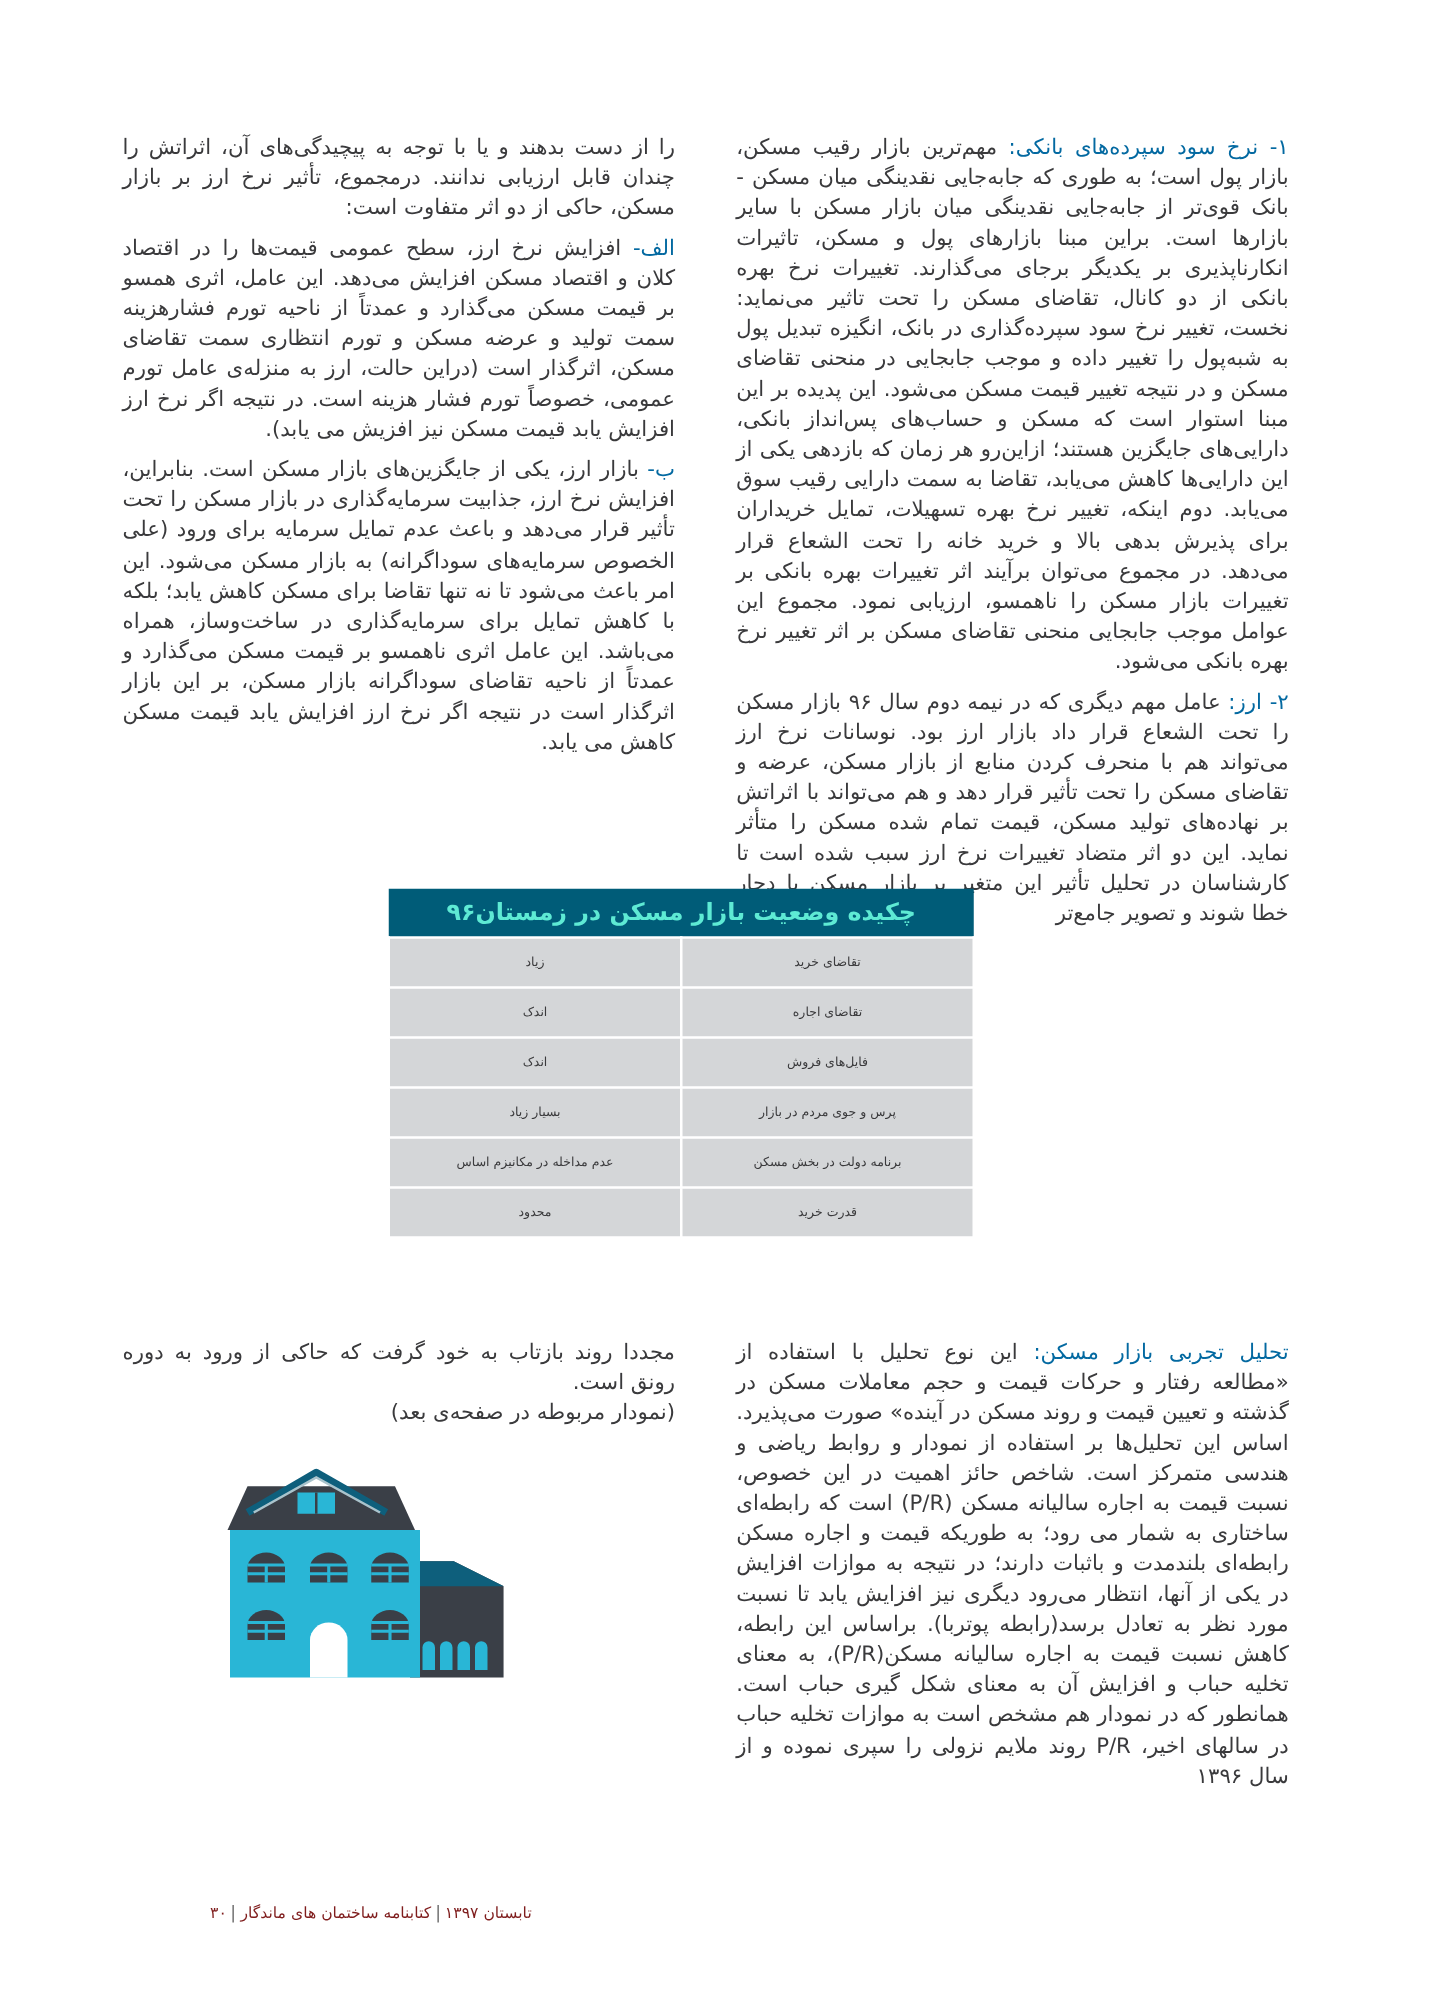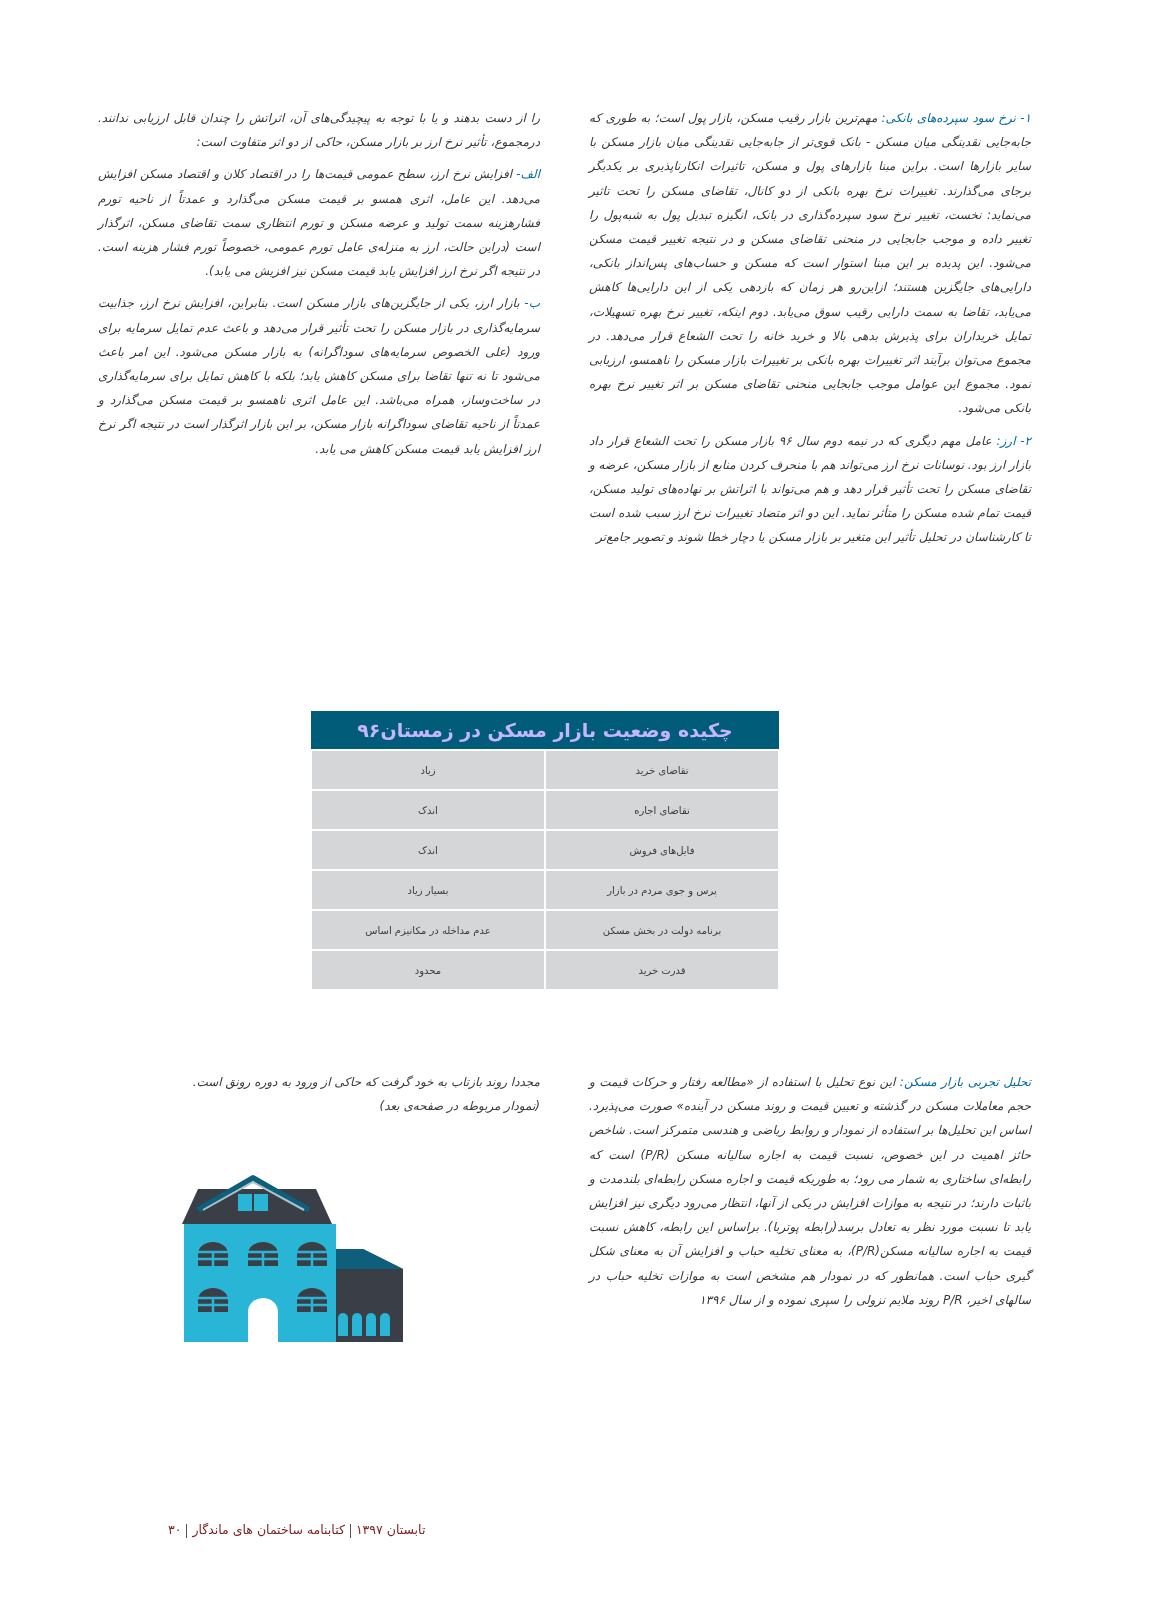--- a/index.html
+++ b/index.html
@@ -2,35 +2,35 @@
 <html lang="fa" dir="rtl"><head>
 <meta charset="utf-8">
 <style>
   html, body { margin: 0; padding: 0; background: #ffffff; }
   body {
     width: 1163px; height: 1600px; position: relative; overflow: hidden;
     font-family: "DejaVu Sans", sans-serif; color: #3a3a3c;
   }
   .col {
     position: absolute; width: 442px; direction: rtl; text-align: justify;
-    font-size: 12px; line-height: 24.2px; font-style: italic;
+    font-size: 17px; line-height: 24.2px;
   }
   .col p { margin: 0 0 8px 0; }
   .col-right-top { right: 132px; top: 106px; }
   .col-left-top { left: 98px; top: 106px; }
   .col-right-bottom { right: 132px; top: 1070px; }
   .col-left-bottom { left: 98px; top: 1070px; }
   .hl { color: #0369a1; }
 
   .summary-table {
     position: absolute; left: 310px; top: 711px; width: 470px;
     border-collapse: collapse; direction: rtl;
   }
   .summary-table .title-cell {
-    background: #005c78; color: #c4b5fd; font-size: 19px; font-weight: bold;
+    background: #005c78; color: #5eead4; font-size: 19px; font-weight: bold;
     height: 38px; text-align: center; padding: 0;
   }
   .summary-table td.cell {
     background: #d4d6d8; height: 38px; text-align: center; font-size: 10px;
     color: #3a3a3c; width: 50%; border: 2px solid #ffffff; padding: 0;
   }
   .summary-table tr:first-child td { border-top: none; }
 
   .house { position: absolute; left: 178px; top: 1174px; width: 225px; height: 170px; }
 

